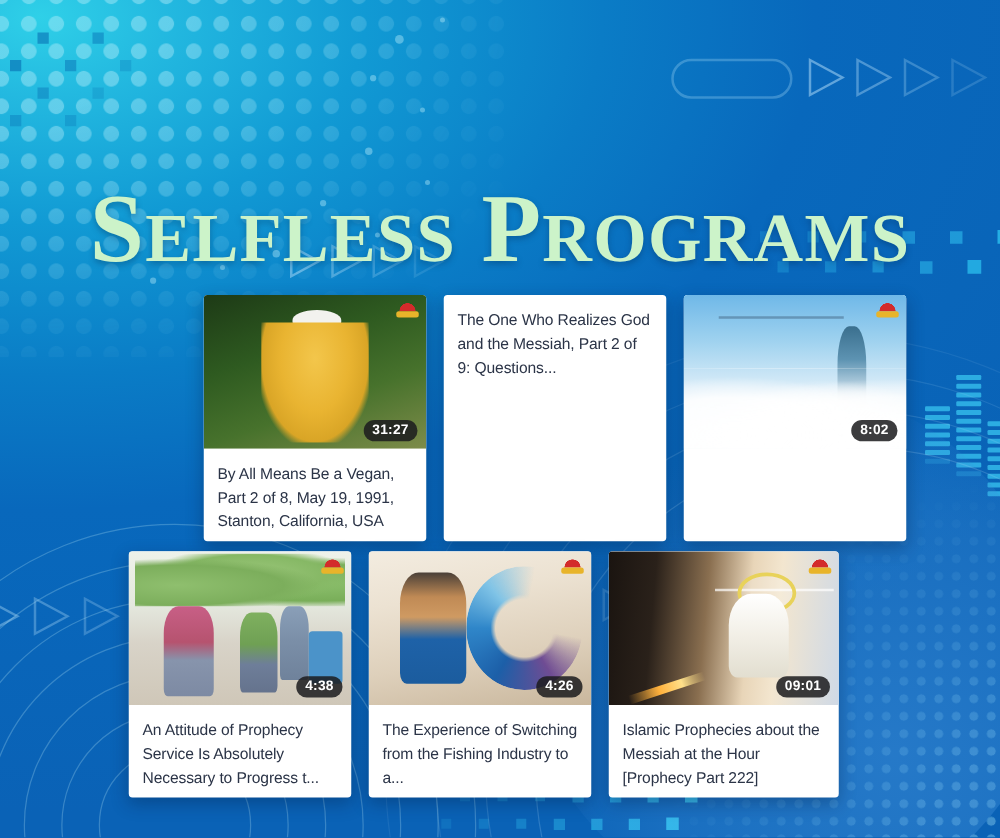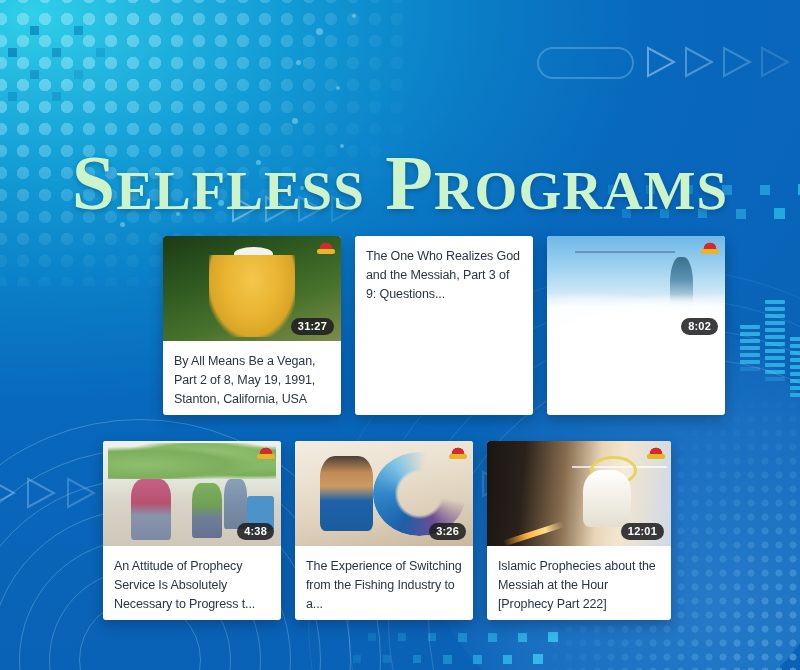--- a/index.html
+++ b/index.html
@@ -73,21 +73,21 @@
   .row{position:absolute;display:flex;}
   .row1{left:163px;top:236px;gap:14px;}
   .row2{left:103px;top:441px;gap:14px;}
 
   .card{
     width:178px;background:#fff;border-radius:3px;
     box-shadow:0 5px 14px rgba(0,25,60,.32);
     overflow:hidden;display:flex;flex-direction:column;
   }
   .card.wide{width:184px;}
-  .thumb{position:relative;height:105px;overflow:hidden;}
+  .thumb{position:relative;height:123px;overflow:hidden;}
   .thumb .art{position:absolute;inset:0;}
   .badge{
     position:absolute;right:7px;bottom:6px;
     background:rgba(28,28,30,.86);color:#fff;
     font-size:11px;font-weight:700;letter-spacing:.2px;
     padding:3px 7px;border-radius:9px;line-height:1;
     font-family:"Liberation Sans", sans-serif;
   }
   .logo{
     position:absolute;right:5px;top:4px;width:20px;height:16px;
@@ -335,21 +335,21 @@
         <div class="logo">
           <div class="flower"></div>
           <div class="base"></div>
         </div>
         <span class="badge">31:27</span>
       </div>
       <div class="ctitle">By All Means Be a Vegan, Part 2 of 8, May 19, 1991, Stanton, California, USA</div>
     </div>
 
     <div class="card">
-      <div class="ctitle">The One Who Realizes God and the Messiah, Part 3 of 9: Questions...</div>
+      <div class="ctitle">The One Who Realizes God and the Messiah, Part 2 of 9: Questions...</div>
     </div>
 
     <div class="card">
       <div class="thumb">
         <div class="art art-3">
           <div class="txtline"></div>
           <div class="fig"></div>
           <div class="cloud"></div>
         </div>
         <div class="logo">
@@ -385,37 +385,37 @@
     <div class="card">
       <div class="thumb">
         <div class="art art-5">
           <div class="swirl"></div>
           <div class="man"></div>
         </div>
         <div class="logo">
           <div class="flower"></div>
           <div class="base"></div>
         </div>
-        <span class="badge">3:26</span>
+        <span class="badge">4:26</span>
       </div>
       <div class="ctitle">The Experience of Switching from the Fishing Industry to a...</div>
     </div>
 
     <div class="card wide">
       <div class="thumb">
         <div class="art art-6">
           <div class="bar"></div>
           <div class="halo"></div>
           <div class="fig"></div>
           <div class="beam"></div>
         </div>
         <div class="logo">
           <div class="flower"></div>
           <div class="base"></div>
         </div>
-        <span class="badge">12:01</span>
+        <span class="badge">09:01</span>
       </div>
       <div class="ctitle">Islamic Prophecies about the Messiah at the Hour [Prophecy Part 222]</div>
     </div>
 
   </div>
 
 </div>
 
 </body></html>

